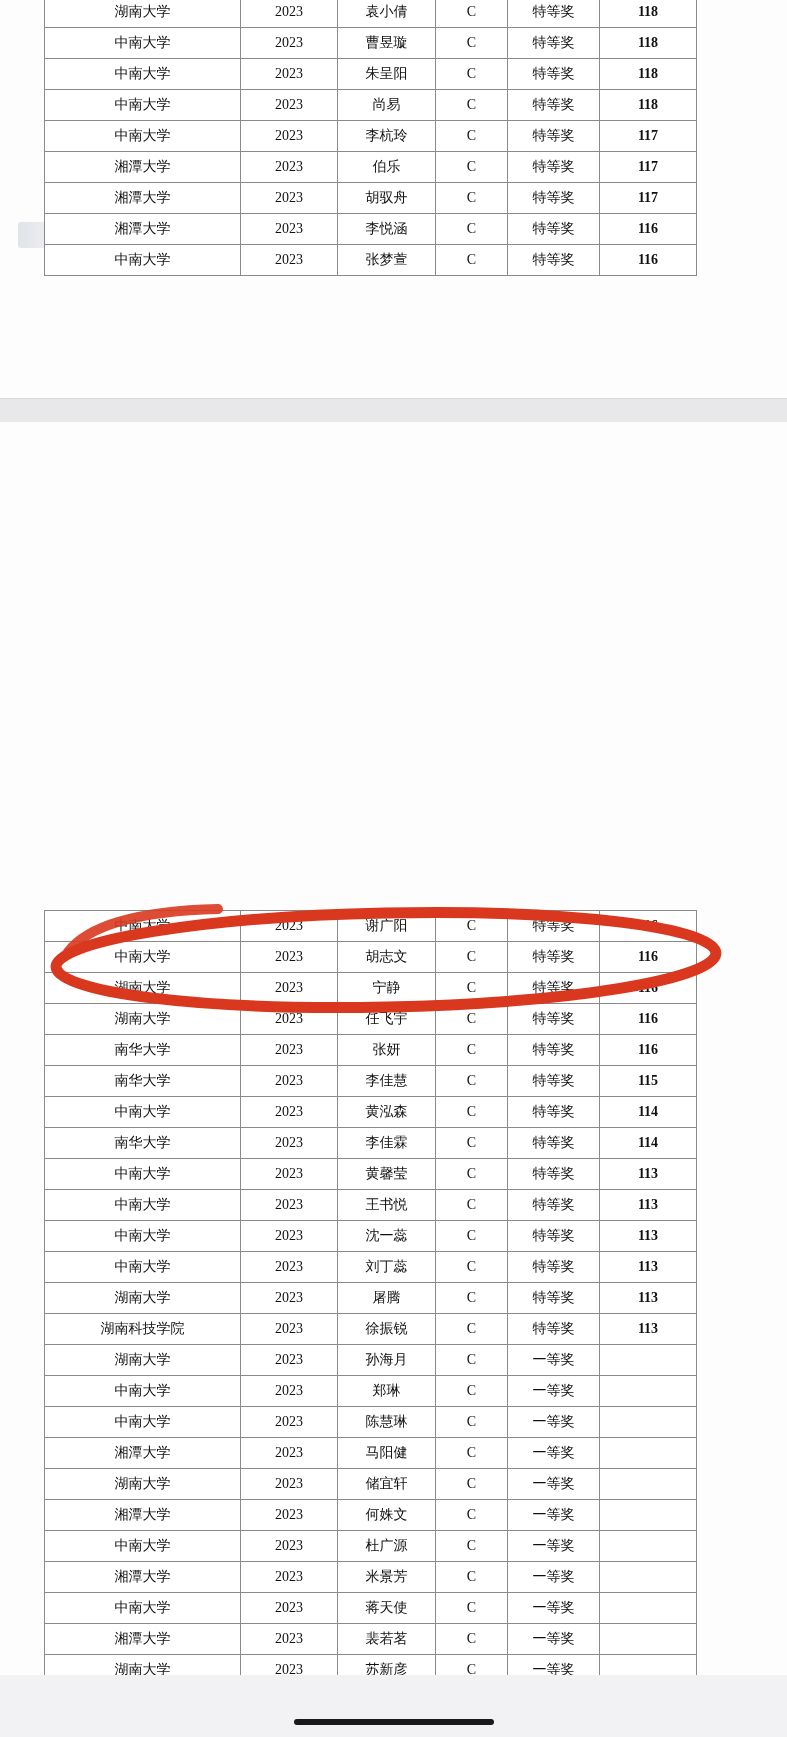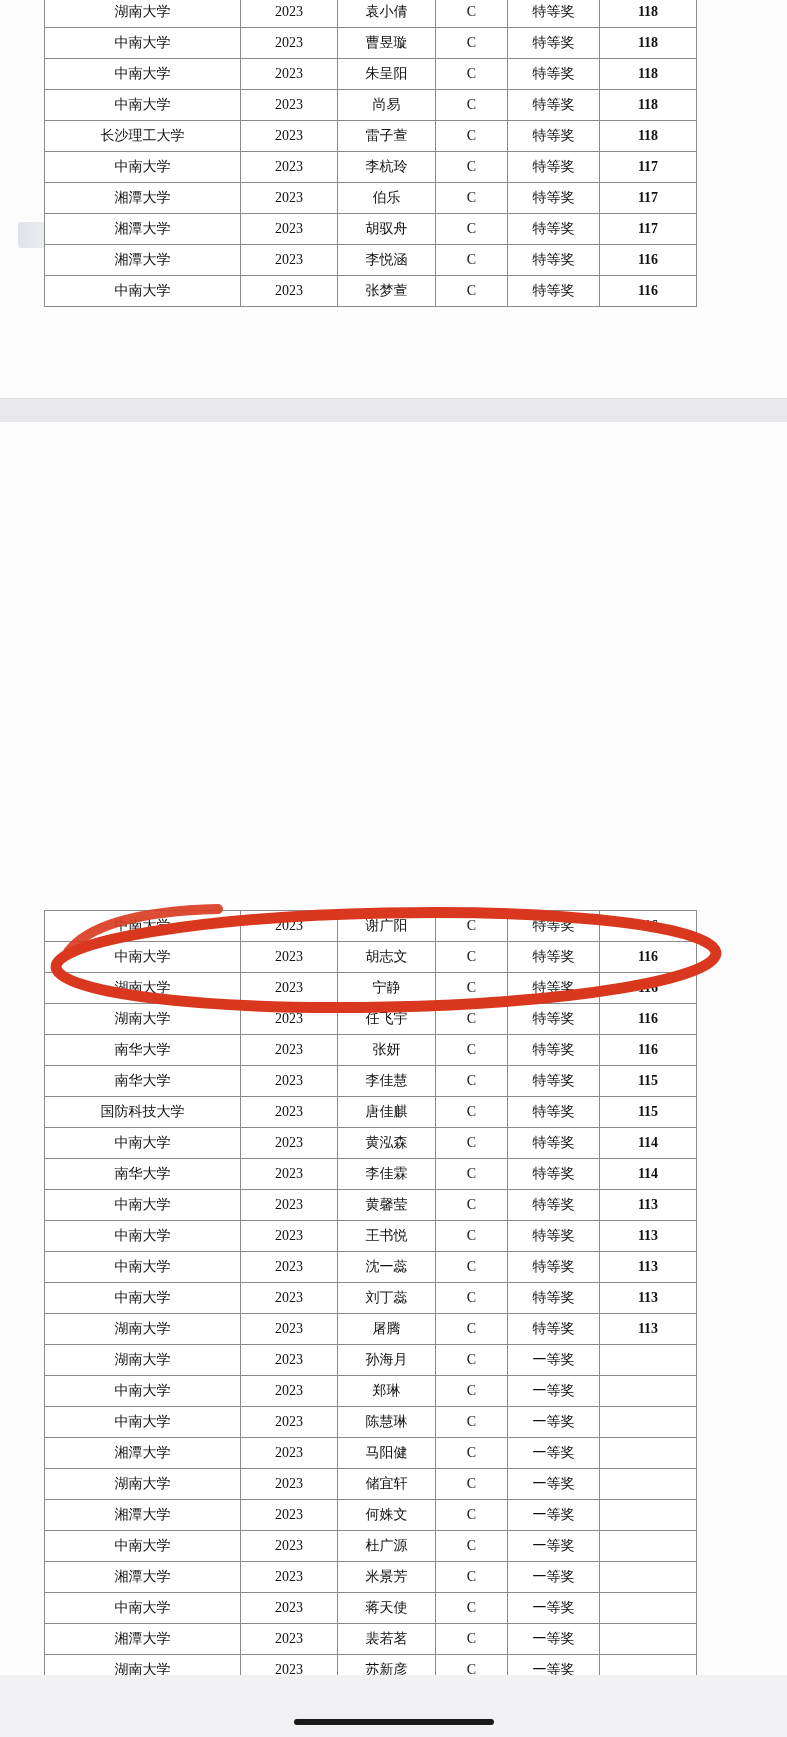--- a/index.html
+++ b/index.html
@@ -164,28 +164,20 @@
           </tr>
           <tr>
             <td class="col-school">中南大学</td>
             <td class="col-year">2023</td>
             <td class="col-name">尚易</td>
             <td class="col-group">C</td>
             <td class="col-award">特等奖</td>
             <td class="col-score">118</td>
           </tr>
           <tr>
-            <td class="col-school">长沙理工大学</td>
-            <td class="col-year">2023</td>
-            <td class="col-name">雷子萱</td>
-            <td class="col-group">C</td>
-            <td class="col-award">特等奖</td>
-            <td class="col-score">118</td>
-          </tr>
-          <tr>
             <td class="col-school">中南大学</td>
             <td class="col-year">2023</td>
             <td class="col-name">李杭玲</td>
             <td class="col-group">C</td>
             <td class="col-award">特等奖</td>
             <td class="col-score">117</td>
           </tr>
           <tr>
             <td class="col-school">湘潭大学</td>
             <td class="col-year">2023</td>
@@ -269,28 +261,20 @@
           </tr>
           <tr>
             <td class="col-school">南华大学</td>
             <td class="col-year">2023</td>
             <td class="col-name">李佳慧</td>
             <td class="col-group">C</td>
             <td class="col-award">特等奖</td>
             <td class="col-score">115</td>
           </tr>
           <tr>
-            <td class="col-school">国防科技大学</td>
-            <td class="col-year">2023</td>
-            <td class="col-name">唐佳麒</td>
-            <td class="col-group">C</td>
-            <td class="col-award">特等奖</td>
-            <td class="col-score">115</td>
-          </tr>
-          <tr>
             <td class="col-school">中南大学</td>
             <td class="col-year">2023</td>
             <td class="col-name">黄泓森</td>
             <td class="col-group">C</td>
             <td class="col-award">特等奖</td>
             <td class="col-score">114</td>
           </tr>
           <tr>
             <td class="col-school">南华大学</td>
             <td class="col-year">2023</td>
@@ -328,20 +312,28 @@
             <td class="col-year">2023</td>
             <td class="col-name">刘丁蕊</td>
             <td class="col-group">C</td>
             <td class="col-award">特等奖</td>
             <td class="col-score">113</td>
           </tr>
           <tr>
             <td class="col-school">湖南大学</td>
             <td class="col-year">2023</td>
             <td class="col-name">屠腾</td>
+            <td class="col-group">C</td>
+            <td class="col-award">特等奖</td>
+            <td class="col-score">113</td>
+          </tr>
+          <tr>
+            <td class="col-school">湖南科技学院</td>
+            <td class="col-year">2023</td>
+            <td class="col-name">徐振锐</td>
             <td class="col-group">C</td>
             <td class="col-award">特等奖</td>
             <td class="col-score">113</td>
           </tr>
           <tr>
             <td class="col-school">湖南大学</td>
             <td class="col-year">2023</td>
             <td class="col-name">孙海月</td>
             <td class="col-group">C</td>
             <td class="col-award">一等奖</td>

